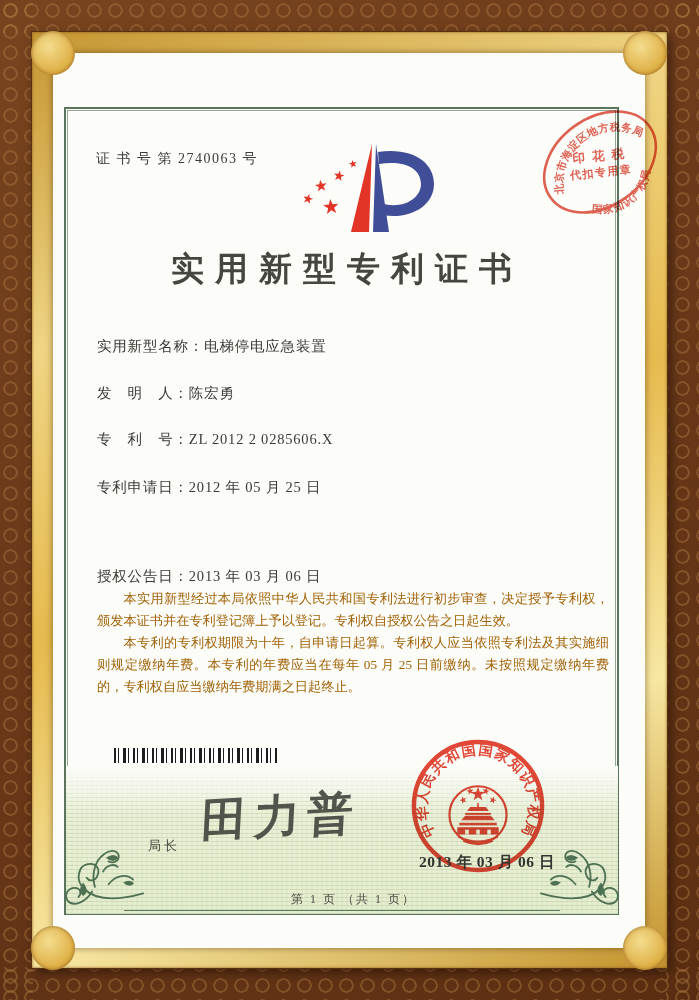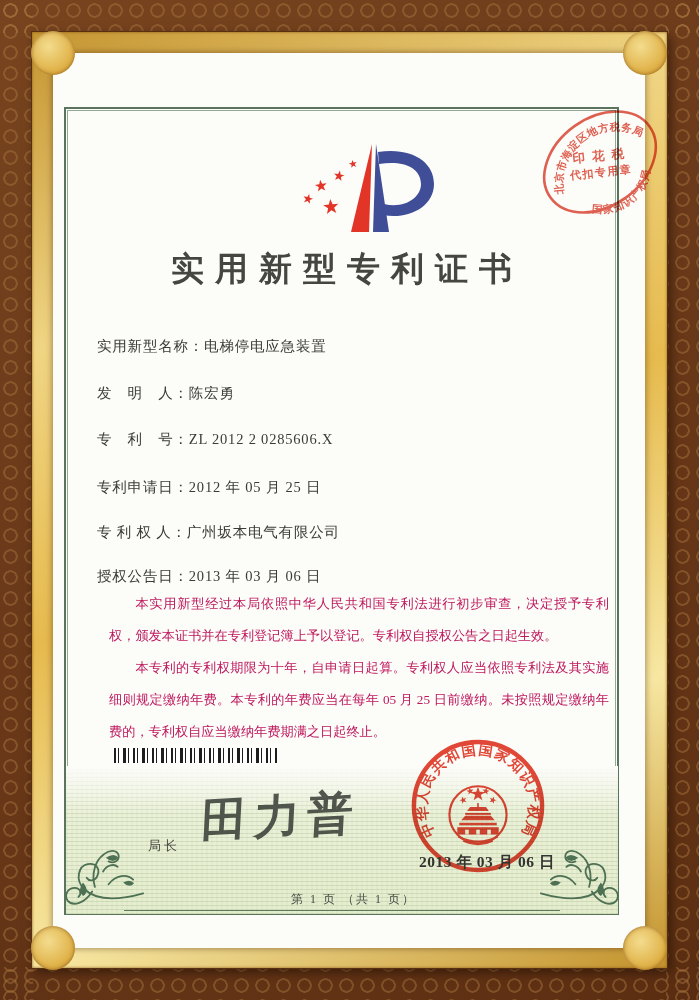--- a/index.html
+++ b/index.html
@@ -27,22 +27,22 @@
     box-shadow:inset 0 0 4px rgba(110,60,10,.65);transform:translate(-50%,-50%);}
   .bite.tl{left:0;top:0}.bite.tr{left:100%;top:0}.bite.bl{left:0;top:100%}.bite.br{left:100%;top:100%}
   .pborder{position:absolute;left:11px;top:54px;right:26px;bottom:33px;border:2px solid #5a745e;z-index:1;}
   .pborder-in{position:absolute;inset:1px;border:1px solid #93a994;}
   .abs{position:absolute;}
   .certno{left:43px;top:97px;font-size:14px;color:#3c3c38;letter-spacing:1.5px;z-index:2;}
   .logo{left:237px;top:86px;width:170px;height:100px;z-index:2;}
   .title{left:0;right:15px;top:194px;text-align:center;font-size:33px;font-weight:600;
     letter-spacing:11px;text-indent:11px;color:#45463f;z-index:2;white-space:nowrap;}
   .frow{left:44px;font-size:14.5px;color:#3a3a36;letter-spacing:.8px;z-index:2;white-space:nowrap;}
-  .body-text{left:44px;right:36px;top:535px;font-size:13.2px;line-height:32px;
-    color:#be185d;text-align:justify;z-index:2;margin-left:12px;}
+  .body-text{left:44px;right:36px;top:535px;font-size:13.2px;line-height:22px;
+    color:#a16207;text-align:justify;z-index:2;}
   .body-text p{margin:0;text-indent:2em;}
   .barcode{left:61px;top:695px;width:163px;height:15px;z-index:2;
     background:repeating-linear-gradient(90deg,#1e1e1e 0 2px,#fff 2px 4px,#1e1e1e 4px 5px,#fff 5px 9px,#1e1e1e 9px 12px,#fff 12px 14px,#1e1e1e 14px 15px,#fff 15px 19px);}
   .panel{left:13px;right:27px;top:713px;height:148px;z-index:1;
     background:
       linear-gradient(180deg, rgba(252,252,249,1) 0, rgba(252,252,249,0) 48px),
       repeating-linear-gradient(0deg, rgba(120,152,84,.20) 0 1px, rgba(0,0,0,0) 1px 4px),
       repeating-linear-gradient(90deg, rgba(120,152,84,.05) 0 2px, rgba(0,0,0,0) 2px 5px),
       linear-gradient(#edf2dd,#e5edcf);}
   .panel-line{position:absolute;left:58px;right:58px;bottom:3px;border-top:1.5px solid #5d7a5f;}
@@ -72,20 +72,21 @@
 <div class="page">
   <div class="bite tl"></div>
   <div class="bite tr"></div>
   <div class="bite bl"></div>
   <div class="bite br"></div>
 
   <div class="pborder">
     <div class="pborder-in"></div>
   </div>
 
+  <div class="abs certno">证 书 号 第 2740063 号</div>
 
   <svg class="abs logo" viewBox="0 0 170 100" aria-hidden="true">
     <defs>
       <path id="st" d="M0,-10 L2.35,-3.24 L9.51,-3.09 L3.80,1.24 L5.88,8.09 L0,4 L-5.88,8.09 L-3.80,1.24 L-9.51,-3.09 L-2.35,-3.24 Z"></path>
     </defs>
     <g>
       <polygon points="82,5 61,93 79,93" fill="#e23528"></polygon>
       <polygon points="86,5 83,93 99,93" fill="#3f4e97"></polygon>
       <path d="M88,13 C122,8 144,23 144,45 C144,68 118,81 93,76 L94,65 C114,70 131,59 131,45 C131,28 112,21 89,25 Z" fill="#3f4e97"></path>
     </g>
@@ -104,23 +105,20 @@
 
   <div class="abs title">实用新型专利证书</div>
   <div class="abs frow" style="top:331px">
     <span>发　明　人：</span><span>陈宏勇</span>
   </div>
   <div class="abs frow" style="top:377px">
     <span>专　利　号：</span><span>ZL 2012 2 0285606.X</span>
   </div>
   <div class="abs frow" style="top:425px">
     <span>专利申请日：</span><span>2012 年 05 月 25 日</span>
-  </div>
-  <div class="abs frow" style="top:470px">
-    <span>专 利 权 人：</span><span>广州坂本电气有限公司</span>
   </div>
   <div class="abs frow" style="top:514px">
     <span>授权公告日：</span><span>2013 年 03 月 06 日</span>
   </div>
 
   <div class="abs body-text">
     <p>本实用新型经过本局依照中华人民共和国专利法进行初步审查，决定授予专利权，颁发本证书并在专利登记簿上予以登记。专利权自授权公告之日起生效。</p>
     <p>本专利的专利权期限为十年，自申请日起算。专利权人应当依照专利法及其实施细则规定缴纳年费。本专利的年费应当在每年 05 月 25 日前缴纳。未按照规定缴纳年费的，专利权自应当缴纳年费期满之日起终止。</p>
   </div>
 

